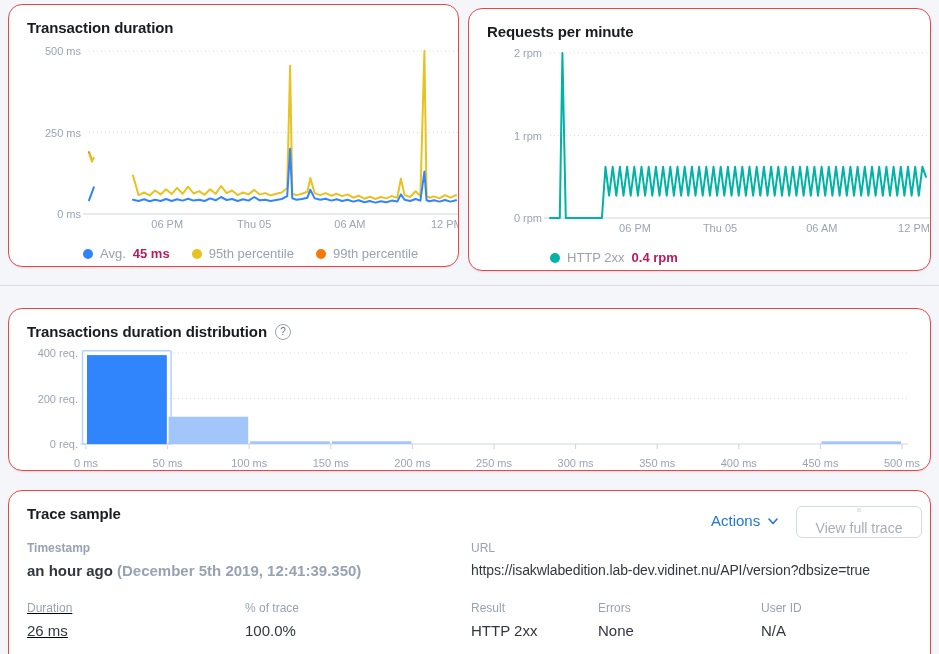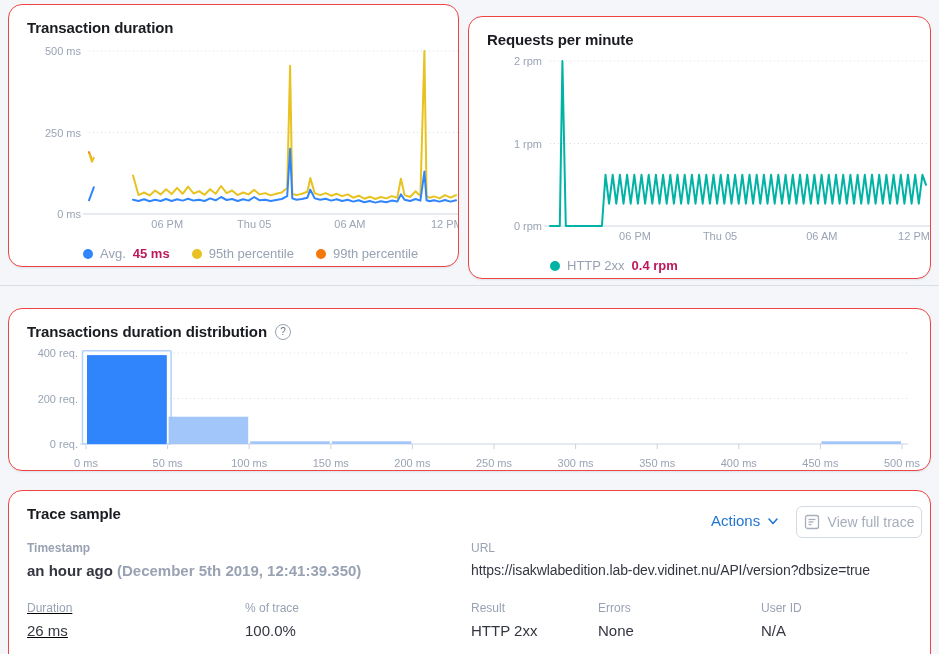--- a/index.html
+++ b/index.html
@@ -7,21 +7,21 @@
     width:939px;height:654px;overflow:hidden;position:relative;
     background:#f4f6f9;
     font-family:"Liberation Sans",sans-serif;
     -webkit-font-smoothing:antialiased;
   }
   .panel{
     position:absolute;background:#fff;border:1px solid #ef4444;border-radius:14px;
     box-shadow:0 2px 2px -1px rgba(152,162,179,.25);box-sizing:border-box;overflow:hidden;
   }
   #panel-td{left:8px;top:4px;width:451px;height:263px;}
-  #panel-rpm{left:468px;top:16px;width:463px;height:263px;}
+  #panel-rpm{left:468px;top:8px;width:463px;height:263px;}
   #divider{position:absolute;left:0;top:285px;width:939px;height:1px;background:#d9dee8;}
   #panel-hist{left:8px;top:308px;width:923px;height:163px;}
   #panel-trace{left:8px;top:490px;width:923px;height:200px;}
 
   .ptitle{
     position:absolute;left:18px;top:14px;margin:0;
     font-size:15px;font-weight:700;color:#1a1c21;letter-spacing:-.1px;
     display:flex;align-items:center;gap:8px;white-space:nowrap;
   }
   .help{
@@ -42,21 +42,21 @@
 
   
   .actions{
     position:absolute;left:702px;top:21px;color:#2276d3;font-size:15px;
     display:flex;align-items:center;gap:7px;cursor:pointer;
   }
   .vft-btn{
     position:absolute;left:787px;top:15px;width:126px;height:32px;
     border:1px solid #d3dae6;border-radius:6px;background:#fff;color:#a6aebb;
     font-size:14px;font-family:"Liberation Sans",sans-serif;
-    display:flex;align-items:center;justify-content:center;gap:8px;cursor:not-allowed;
+    display:flex;align-items:center;justify-content:flex-start;gap:8px;cursor:not-allowed;flex-direction:column;
   }
   .tf{position:absolute;white-space:nowrap;}
   .tf .lb{font-size:12px;color:#98a2b3;margin-bottom:7px;}
   .tf .vl{font-size:15px;color:#343741;}
   .tf .vl .sec{color:#98a2b3;}
   .f-ts{left:18px;top:50px;font-weight:bold;}
   .f-url{left:462px;top:50px;}
   .f-url .vl{font-size:14px;letter-spacing:-.1px;}
   .f-dur{left:18px;top:110px;text-decoration:underline;}
   .f-pct{left:236px;top:110px;}

